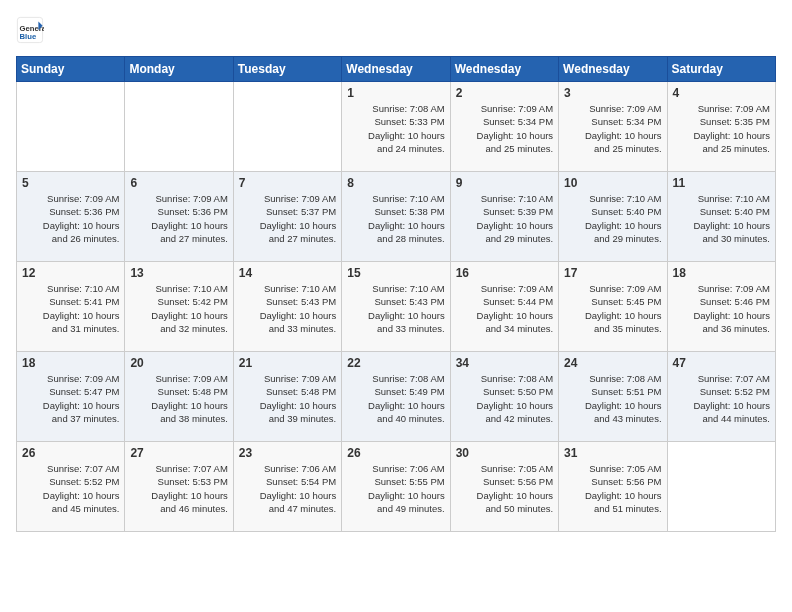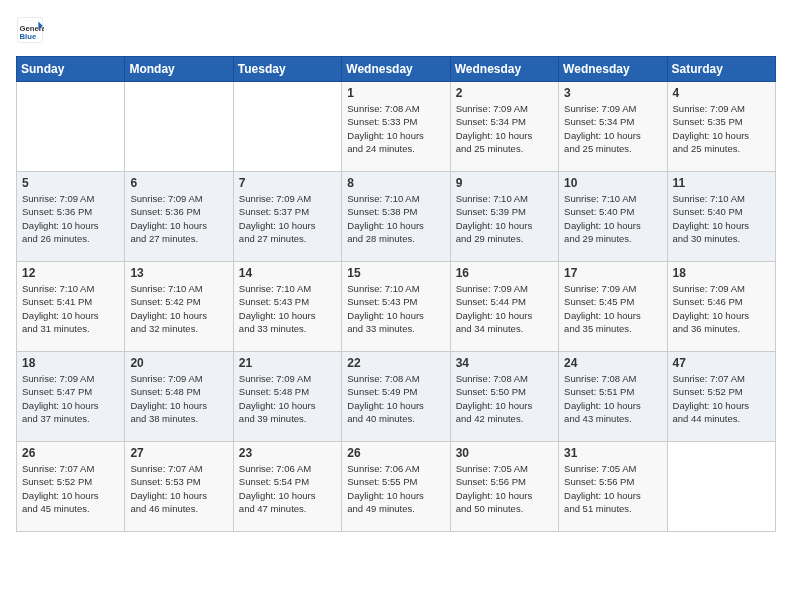--- a/index.html
+++ b/index.html
@@ -79,20 +79,21 @@
     .day-number {
       font-size: 12px;
       font-weight: bold;
       display: block;
       margin-bottom: 2px;
     }
     .day-info {
       font-size: 9.5px;
       line-height: 1.4;
       color: #333;
+      text-align: right;
     }
     .empty-cell {
       background: #fff !important;
     }
   </style>
 </head>
 <body>
 
 <div class="header">
   <div class="logo">

